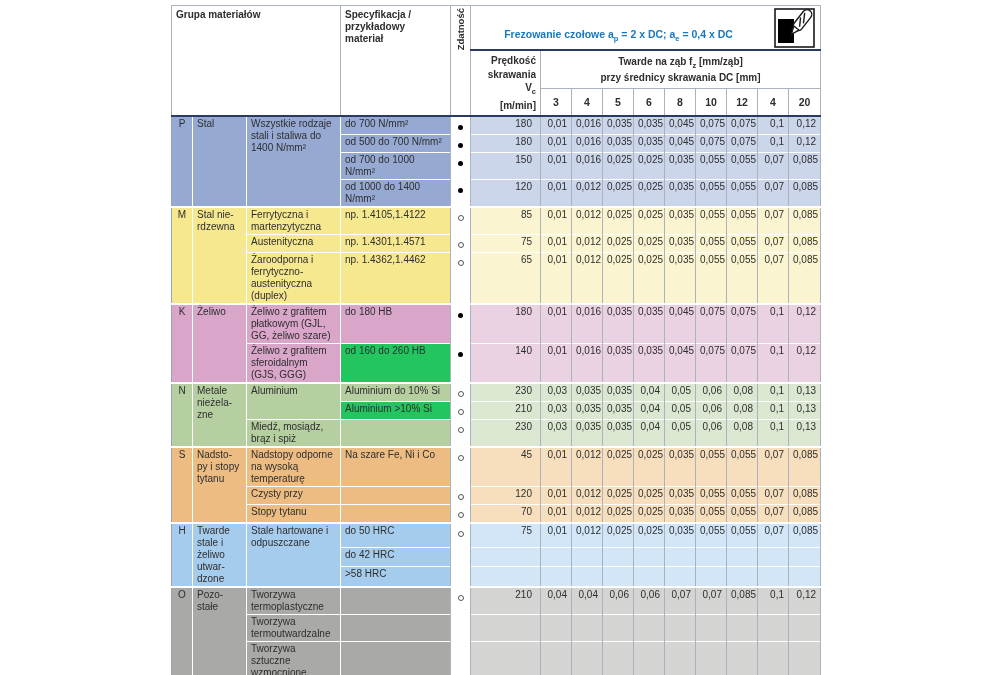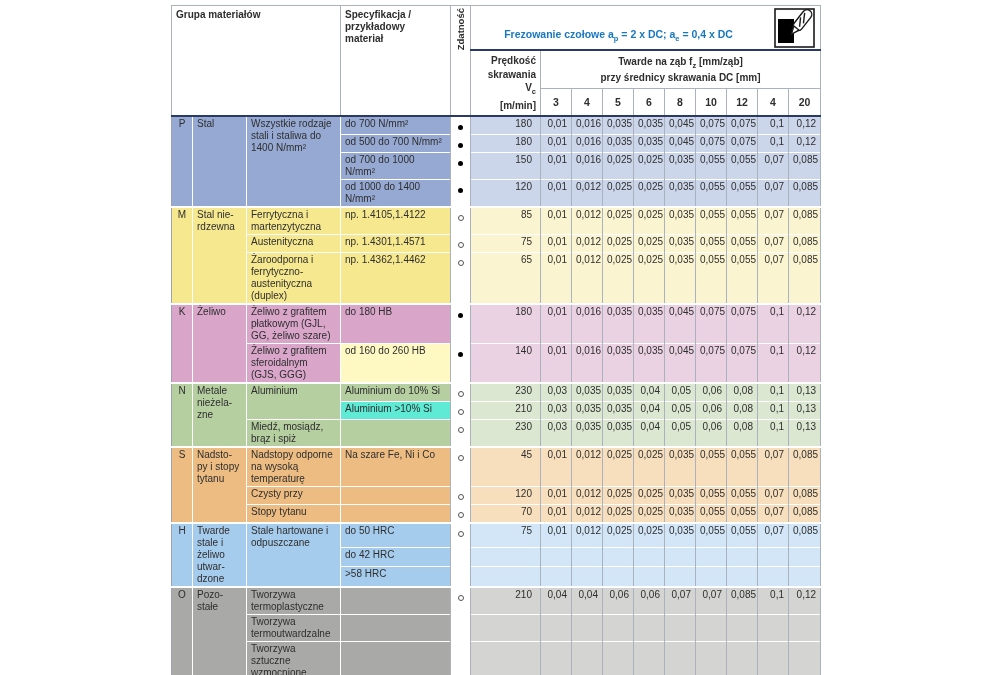--- a/index.html
+++ b/index.html
@@ -222,21 +222,21 @@
             <td class="cell feed" style="background: rgb(234, 210, 226);">0,035</td>
             <td class="cell feed" style="background: rgb(234, 210, 226);">0,035</td>
             <td class="cell feed" style="background: rgb(234, 210, 226);">0,045</td>
             <td class="cell feed" style="background: rgb(234, 210, 226);">0,075</td>
             <td class="cell feed" style="background: rgb(234, 210, 226);">0,075</td>
             <td class="cell feed" style="background: rgb(234, 210, 226);">0,1</td>
             <td class="cell feed" style="background: rgb(234, 210, 226);">0,12</td>
           </tr>
           <tr>
             <td class="cell sub" style="background: rgb(217, 166, 202);">Żeliwo z grafitem sferoidalnym (GJS, GGG)</td>
-            <td class="cell spec" style="background: #fef9c3;">od 160 do 260 HB</td>
+            <td class="cell spec" style="background: #22c55e;">od 160 do 260 HB</td>
             <td class="cell rate"><span class="dot-f"></span></td>
             <td class="cell vc" style="background: rgb(234, 210, 226);">140</td>
             <td class="cell feed" style="background: rgb(234, 210, 226);">0,01</td>
             <td class="cell feed" style="background: rgb(234, 210, 226);">0,016</td>
             <td class="cell feed" style="background: rgb(234, 210, 226);">0,035</td>
             <td class="cell feed" style="background: rgb(234, 210, 226);">0,035</td>
             <td class="cell feed" style="background: rgb(234, 210, 226);">0,045</td>
             <td class="cell feed" style="background: rgb(234, 210, 226);">0,075</td>
             <td class="cell feed" style="background: rgb(234, 210, 226);">0,075</td>
             <td class="cell feed" style="background: rgb(234, 210, 226);">0,1</td>
@@ -253,21 +253,21 @@
             <td class="cell feed" style="background: rgb(219, 231, 209);">0,035</td>
             <td class="cell feed" style="background: rgb(219, 231, 209);">0,035</td>
             <td class="cell feed" style="background: rgb(219, 231, 209);">0,04</td>
             <td class="cell feed" style="background: rgb(219, 231, 209);">0,05</td>
             <td class="cell feed" style="background: rgb(219, 231, 209);">0,06</td>
             <td class="cell feed" style="background: rgb(219, 231, 209);">0,08</td>
             <td class="cell feed" style="background: rgb(219, 231, 209);">0,1</td>
             <td class="cell feed" style="background: rgb(219, 231, 209);">0,13</td>
           </tr>
           <tr>
-            <td class="cell spec" style="background: #5eead4;">Aluminium &gt;10% Si</td>
+            <td class="cell spec" style="background: #22c55e;">Aluminium &gt;10% Si</td>
             <td class="cell rate"><span class="dot-o"></span></td>
             <td class="cell vc" style="background: rgb(219, 231, 209);">210</td>
             <td class="cell feed" style="background: rgb(219, 231, 209);">0,03</td>
             <td class="cell feed" style="background: rgb(219, 231, 209);">0,035</td>
             <td class="cell feed" style="background: rgb(219, 231, 209);">0,035</td>
             <td class="cell feed" style="background: rgb(219, 231, 209);">0,04</td>
             <td class="cell feed" style="background: rgb(219, 231, 209);">0,05</td>
             <td class="cell feed" style="background: rgb(219, 231, 209);">0,06</td>
             <td class="cell feed" style="background: rgb(219, 231, 209);">0,08</td>
             <td class="cell feed" style="background: rgb(219, 231, 209);">0,1</td>

